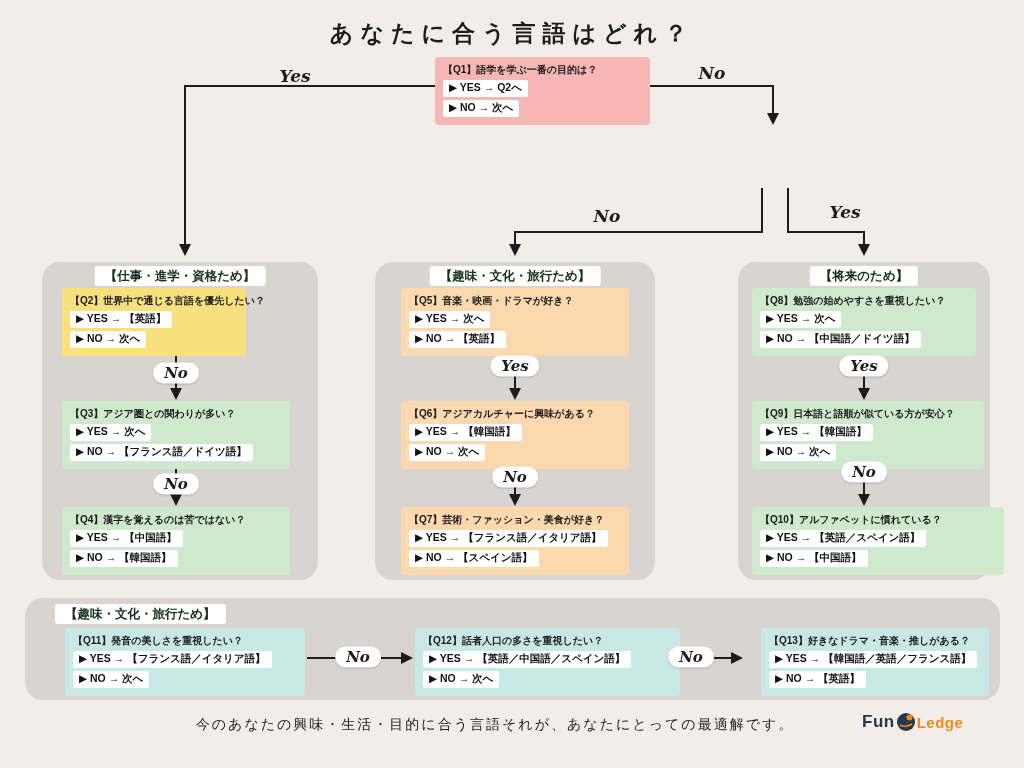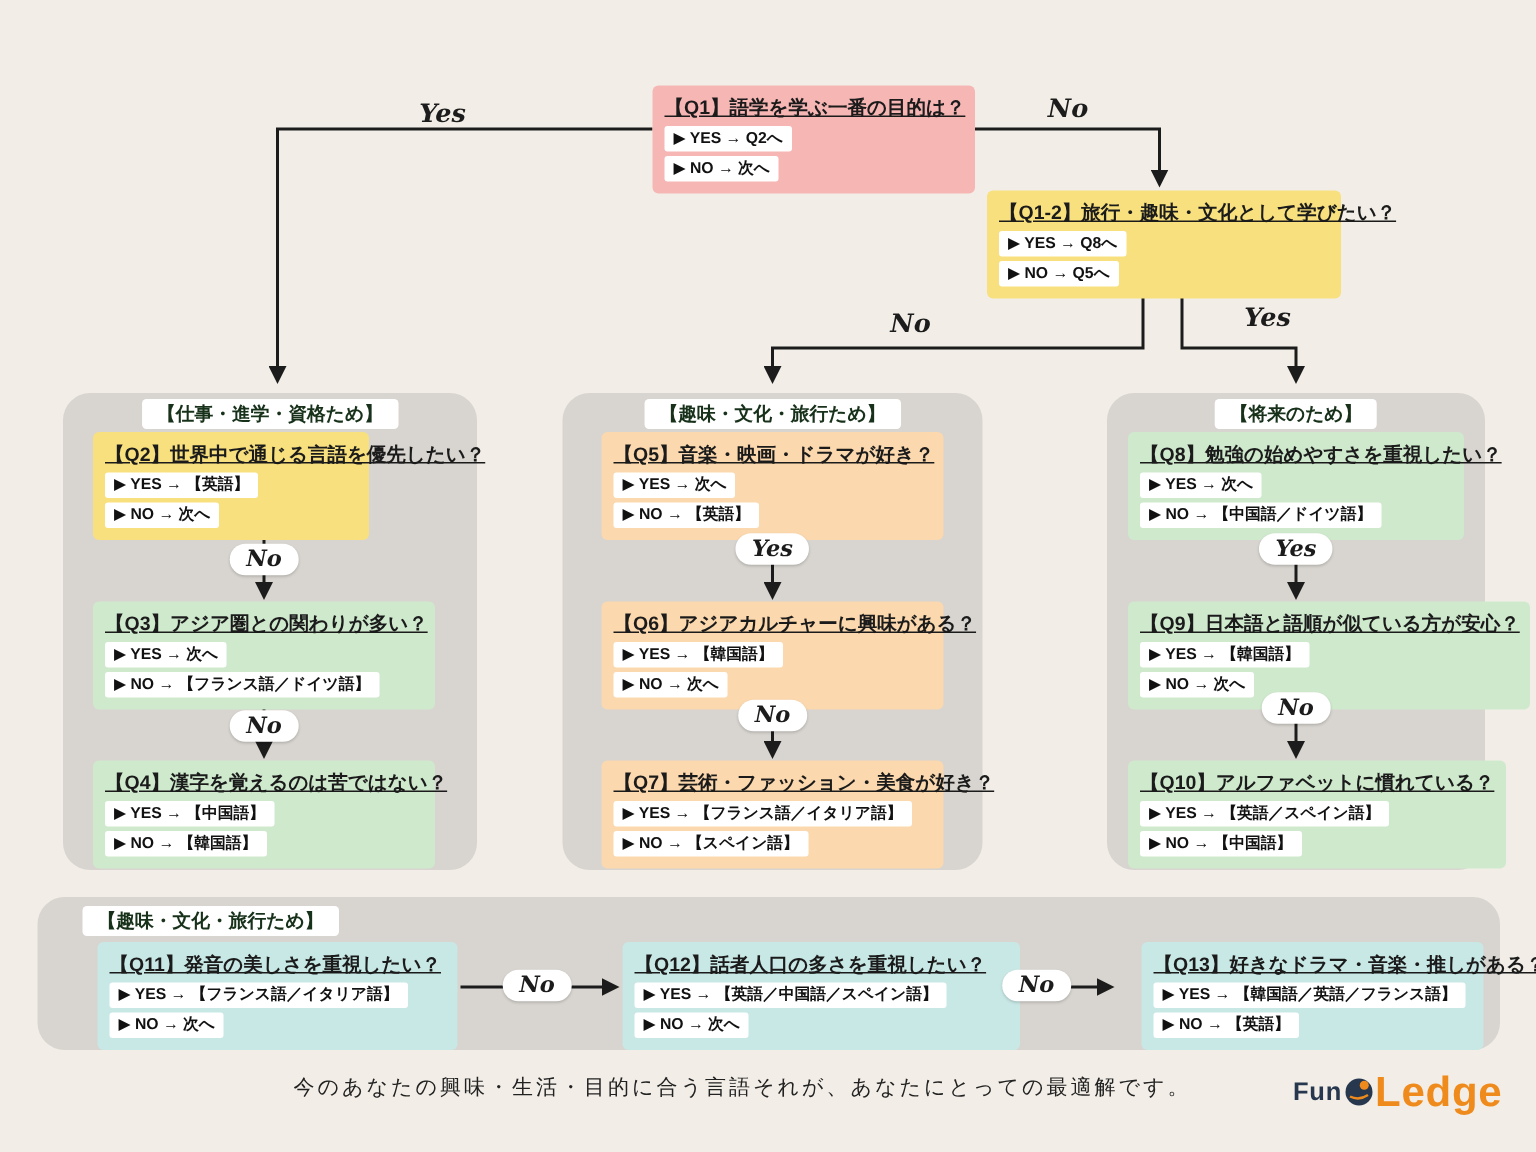--- a/index.html
+++ b/index.html
@@ -11,21 +11,21 @@
     font-size:23px; font-weight:bold; letter-spacing:7px; color:#1c1c1c; }
 
   .panel { position:absolute; background:#d8d5d0; border-radius:18px; }
 
   .cat-header { position:absolute; background:#ffffff; color:#17311a; font-weight:bold;
     font-size:12.5px; padding:2px 10px 1px; border-radius:3px; white-space:nowrap;
     transform:translateX(-50%); z-index:3; }
   .cat-header.no-center { transform:none; }
 
   .qbox { position:absolute; padding:6px 8px 8px; border-radius:4px; z-index:3; }
-  .qtitle { font-size:13px; font-weight:bold; color:#1b1b1b; white-space:nowrap; margin-bottom:2px;text-decoration:underline; }
+  .qtitle { font-size:10px; font-weight:bold; color:#1b1b1b; white-space:nowrap; margin-bottom:2px; }
   .chip { display:table; background:#ffffff; font-size:10.5px; font-weight:bold; color:#111;
     padding:1px 6px 2px; margin-top:3px; border-radius:2px; white-space:nowrap; }
 
   .pink  { background:#f6b6b4; }
   .yellow{ background:#f8e07e; }
   .greenb{ background:#cfe9cd; }
   .peach { background:#fbd8ad; }
   .cyan  { background:#c8e8e6; }
 
   .connectors { position:absolute; left:0; top:0; z-index:2; pointer-events:none; }
@@ -36,28 +36,29 @@
     box-shadow:0 1px 2px rgba(0,0,0,0.18); z-index:4; }
   .flow-label { position:absolute; transform:translate(-50%,-50%);
     font-family:"DejaVu Serif","Liberation Serif",serif; font-style:italic; font-size:17px;
     font-weight:bold; color:#1c1c1c; z-index:4; }
 
   .footer { position:absolute; top:716px; left:0; width:990px; text-align:center;
     font-size:14px; letter-spacing:2px; color:#222; }
 
   .logo { position:absolute; left:862px; top:712px; display:flex; align-items:center; z-index:5; }
   .logo-fun { font-size:17px; font-weight:800; color:#26374e; letter-spacing:0.5px; }
-  .logo-ledge { font-size:28px; font-weight:800; color:#ef8b1d; letter-spacing:0.5px; }
+  .logo-ledge { font-size:15px; font-weight:800; color:#ef8b1d; letter-spacing:0.5px; }
   .logo-icon { width:20px; height:20px; margin:0 1px; }
 </style>
 </head>
 <body>
 
 <div class="page">
 
+  <div class="page-title">あなたに合う言語はどれ？</div>
 
   <div class="panel" style="left:42px;top:262px;width:276px;height:318px"></div>
   <div class="panel" style="left:375px;top:262px;width:280px;height:318px"></div>
   <div class="panel" style="left:738px;top:262px;width:252px;height:318px"></div>
   <div class="panel" style="left:25px;top:598px;width:975px;height:102px"></div>
 
   <svg class="connectors" width="1024" height="768">
     <defs>
       <marker id="ah" markerUnits="userSpaceOnUse" markerWidth="12" markerHeight="12" refX="9" refY="6" orient="auto">
         <path d="M0,0 L12,6 L0,12 Z" fill="#1c1c1c"></path>
@@ -83,25 +84,20 @@
   <div class="cat-header" style="left:515px;top:266px">【趣味・文化・旅行ため】</div>
   <div class="cat-header" style="left:864px;top:266px">【将来のため】</div>
   <div class="cat-header no-center" style="left:55px;top:604px">【趣味・文化・旅行ため】</div>
 
   <div class="qbox pink" style="left:435px;top:57px;width:215px">
     <div class="qtitle">【Q1】語学を学ぶ一番の目的は？</div>
     <div class="chip">▶ YES → Q2へ</div>
     <div class="chip">▶ NO → 次へ</div>
   </div>
 
-  <div class="qbox yellow" style="left:658px;top:127px;width:236px">
-    <div class="qtitle">【Q1-2】旅行・趣味・文化として学びたい？</div>
-    <div class="chip">▶ YES → Q8へ</div>
-    <div class="chip">▶ NO → Q5へ</div>
-  </div>
 
   <div class="qbox yellow" style="left:62px;top:288px;width:184px">
     <div class="qtitle">【Q2】世界中で通じる言語を優先したい？</div>
     <div class="chip">▶ YES → 【英語】</div>
     <div class="chip">▶ NO → 次へ</div>
   </div>
   <div class="qbox greenb" style="left:62px;top:401px;width:228px">
     <div class="qtitle">【Q3】アジア圏との関わりが多い？</div>
     <div class="chip">▶ YES → 次へ</div>
     <div class="chip">▶ NO → 【フランス語／ドイツ語】</div>
@@ -126,21 +122,21 @@
     <div class="qtitle">【Q7】芸術・ファッション・美食が好き？</div>
     <div class="chip">▶ YES → 【フランス語／イタリア語】</div>
     <div class="chip">▶ NO → 【スペイン語】</div>
   </div>
 
   <div class="qbox greenb" style="left:752px;top:288px;width:224px">
     <div class="qtitle">【Q8】勉強の始めやすさを重視したい？</div>
     <div class="chip">▶ YES → 次へ</div>
     <div class="chip">▶ NO → 【中国語／ドイツ語】</div>
   </div>
-  <div class="qbox greenb" style="left:752px;top:401px;width:268px">
+  <div class="qbox greenb" style="left:752px;top:401px;width:232px">
     <div class="qtitle">【Q9】日本語と語順が似ている方が安心？</div>
     <div class="chip">▶ YES → 【韓国語】</div>
     <div class="chip">▶ NO → 次へ</div>
   </div>
   <div class="qbox greenb" style="left:752px;top:507px;width:252px">
     <div class="qtitle">【Q10】アルファベットに慣れている？</div>
     <div class="chip">▶ YES → 【英語／スペイン語】</div>
     <div class="chip">▶ NO → 【中国語】</div>
   </div>
 

